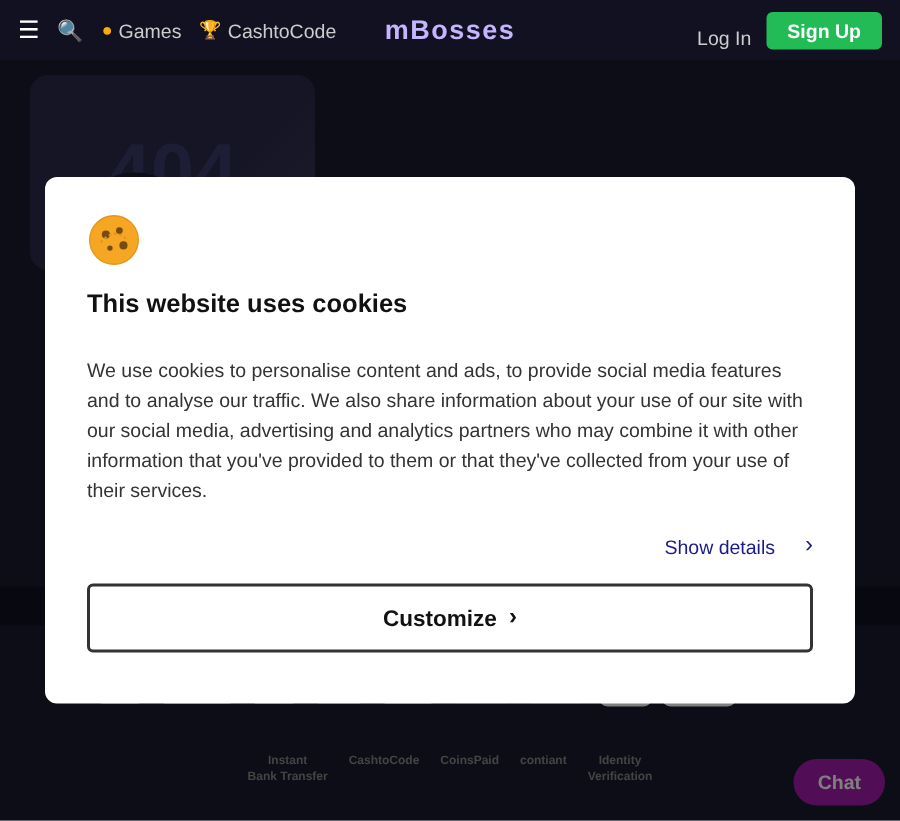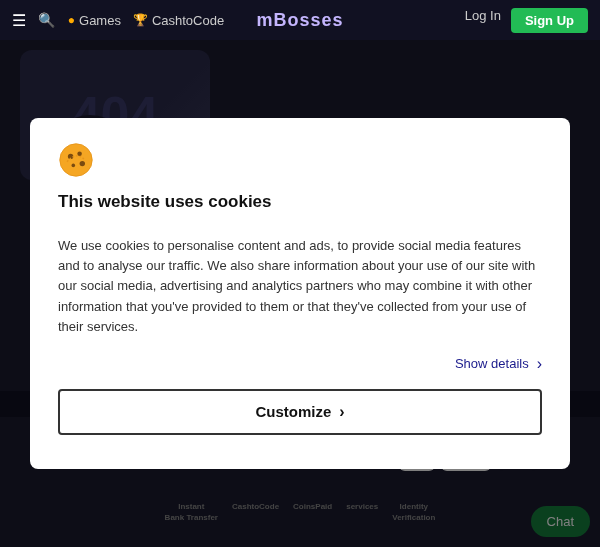--- a/index.html
+++ b/index.html
@@ -28,21 +28,21 @@
       gap: 12px;
     }
     .header-center {
       position: absolute;
       left: 50%;
       transform: translateX(-50%);
     }
     .header-right {
       margin-left: auto;
       display: flex;
-      align-items: flex-start;
+      align-items: flex-end;
       gap: 10px;
     }
     .nav-item {
       color: #ccc;
       font-size: 13px;
       display: flex;
       align-items: center;
       gap: 4px;
       cursor: pointer;
     }
@@ -149,21 +149,21 @@
       gap: 4px;
       margin-bottom: 16px;
     }
     .show-details-link {
       color: #1a1a8c;
       font-size: 13px;
       cursor: pointer;
       text-decoration: none;
       display: flex;
       align-items: center;
-      gap: 8px;
+      gap: 20px;
     }
     .cookie-buttons {
       display: flex;
       gap: 32px;
       margin-bottom: 14px;
     }
     .btn-customize {
       flex: 1;
       border: 2px solid #333;
       background: #fff;
@@ -274,27 +274,27 @@
       font-weight: bold;
       text-align: center;
       line-height: 1.4;
     }
 
     
     .chat-btn {
       position: absolute;
       bottom: 10px;
       right: 10px;
-      background: #15803d;
+      background: #a21caf;
       color: #fff;
       border: none;
       border-radius: 20px;
       padding: 8px 16px;
       font-size: 13px;
-      font-weight: normal;
+      font-weight: bold;
       cursor: pointer;
     }
 
     
     .chevron-right::after {
       content: '›';
       font-size: 16px;
     }
   </style>
 </head>
@@ -387,19 +387,19 @@
     <div class="payment-badge" style="background:#555;color:#fff;">MFiNiTY</div>
     <div class="payment-badge" style="font-size:7px;">Inline<br>Bank</div>
     <div class="payment-badge" style="font-size:7px;">BANK<br>TRANSFER</div>
     <div class="payment-badge" style="font-size:7px;background:#1a1a2e;color:#fff;">Pay with<br>₿ Ξ Ł</div>
   </div>
 
   <div class="bottom-logos">
     <div class="bottom-logo">Instant<br>Bank Transfer</div>
     <div class="bottom-logo">CashtoCode</div>
     <div class="bottom-logo">CoinsPaid</div>
-    <div class="bottom-logo">services</div>
+    <div class="bottom-logo">contiant</div>
     <div class="bottom-logo">Identity<br>Verification</div>
   </div>
 
   <button class="chat-btn">Chat</button>
 
 </div>
 
 </body></html>

